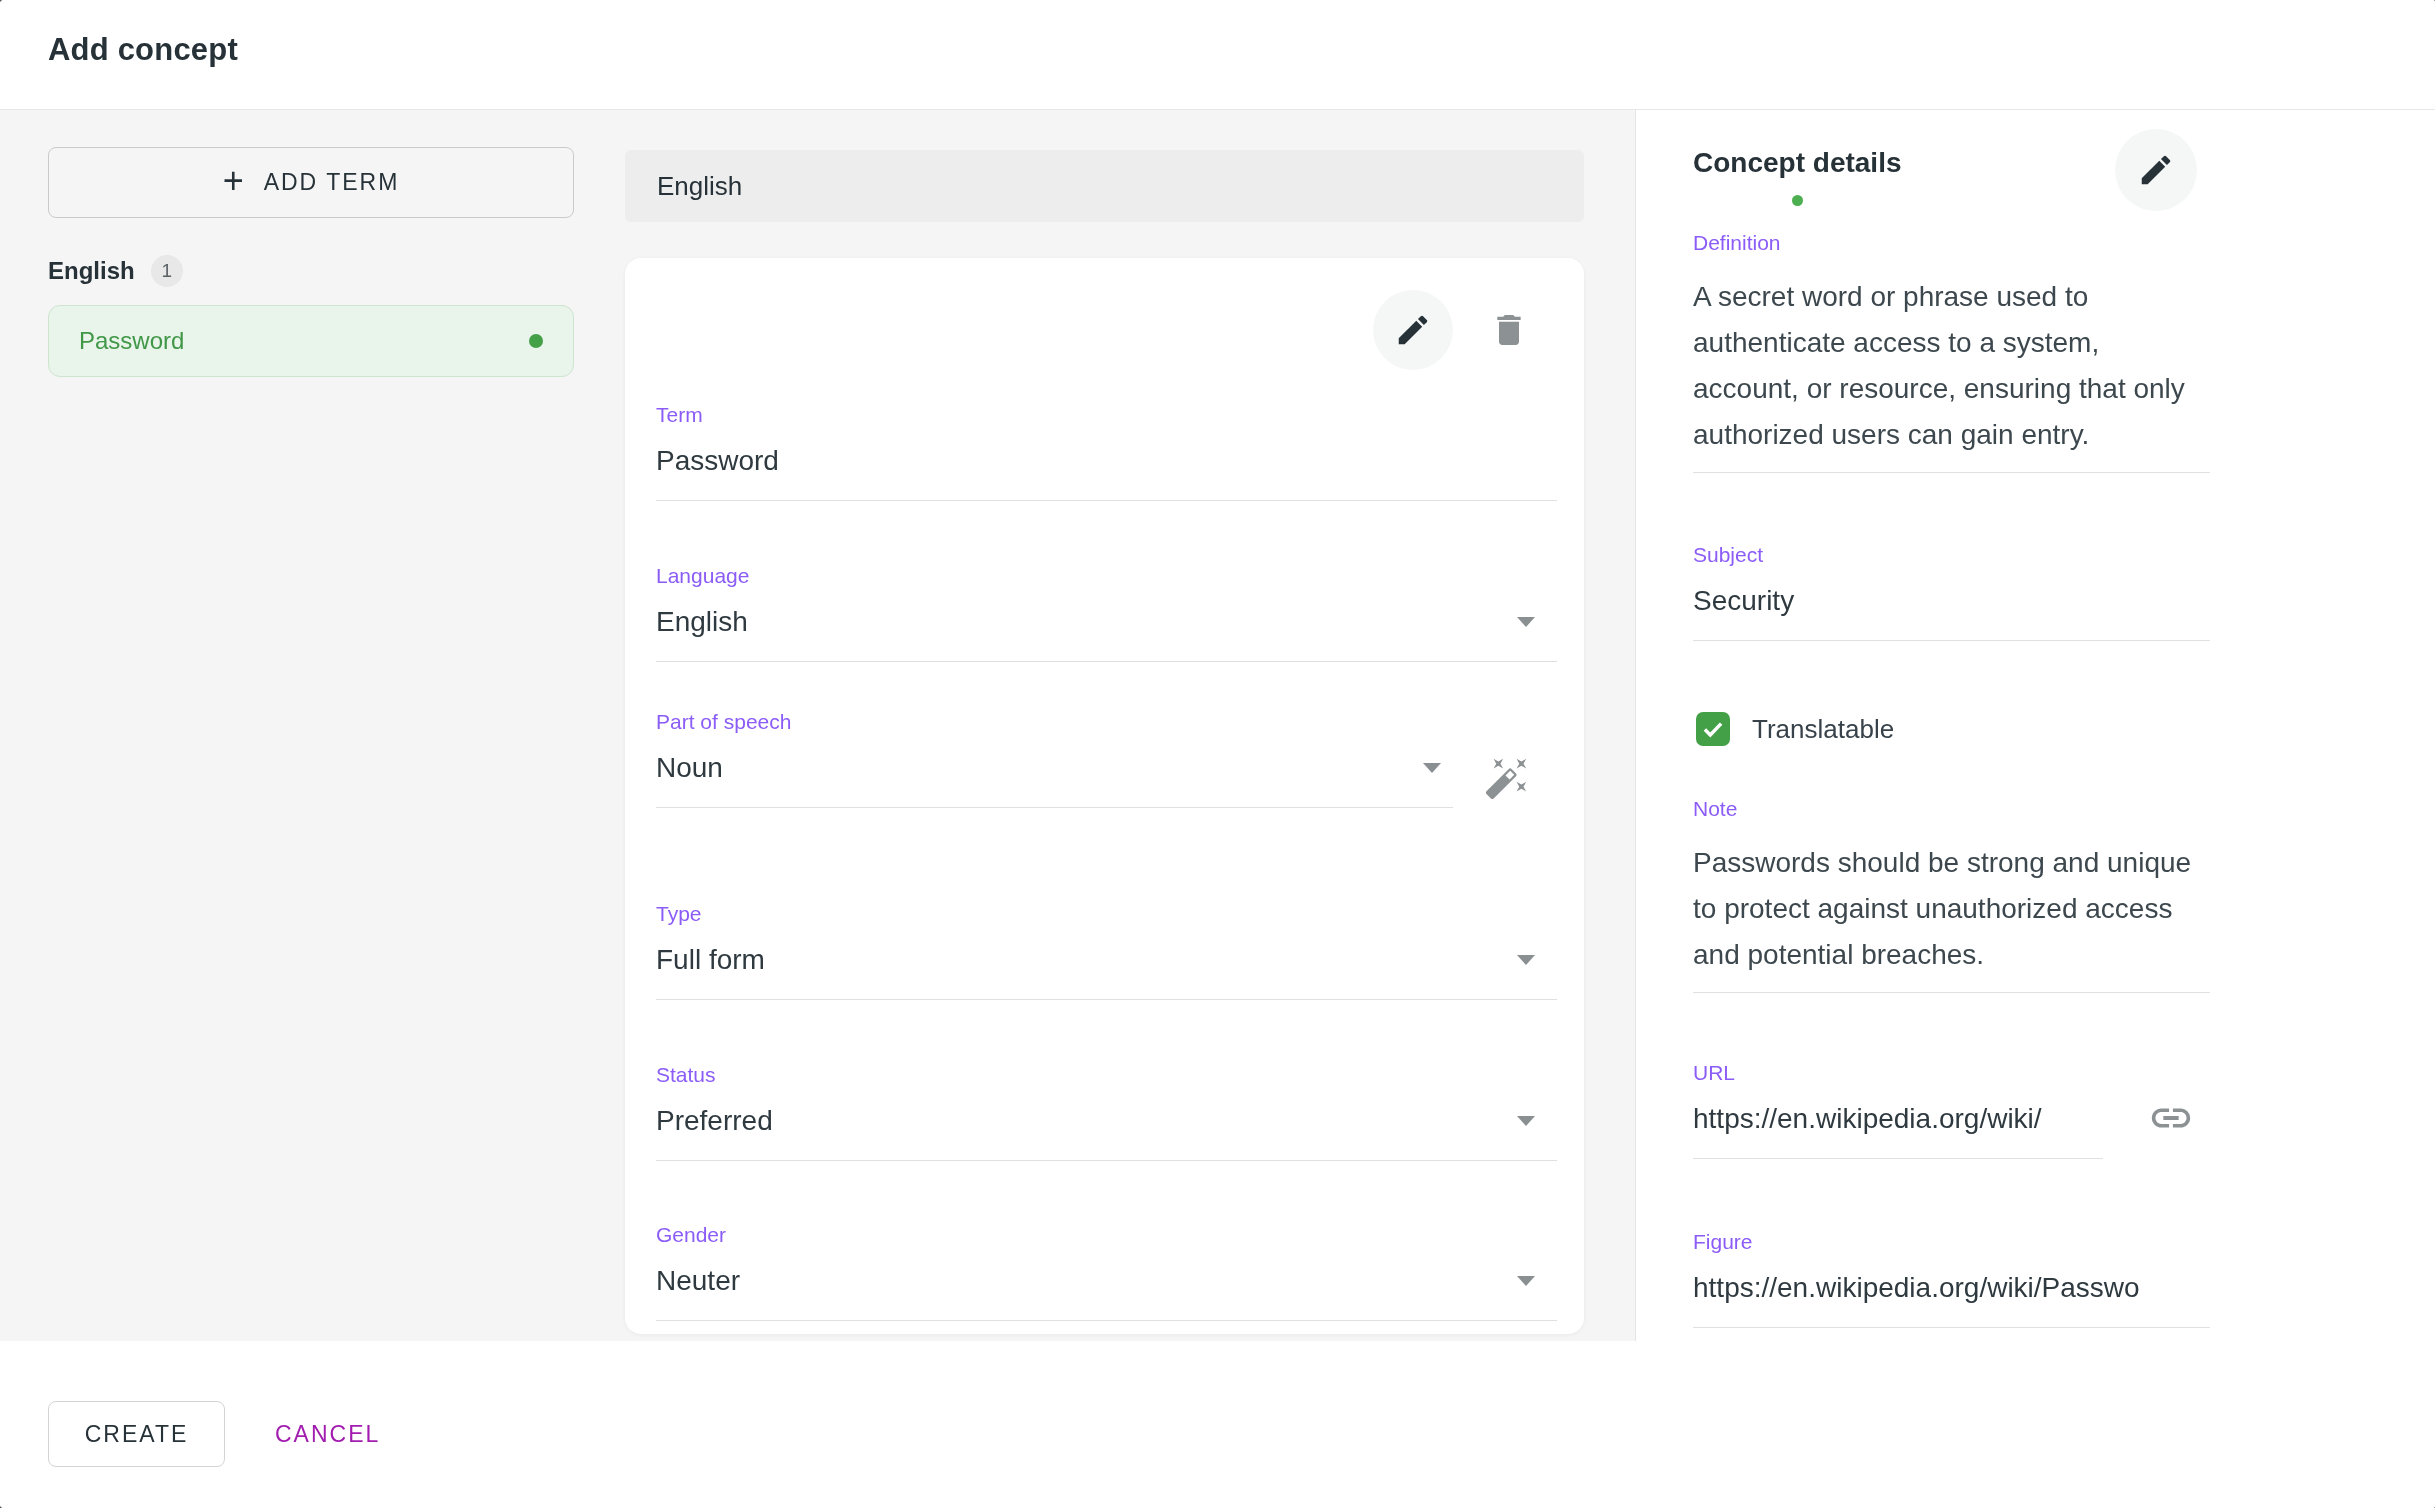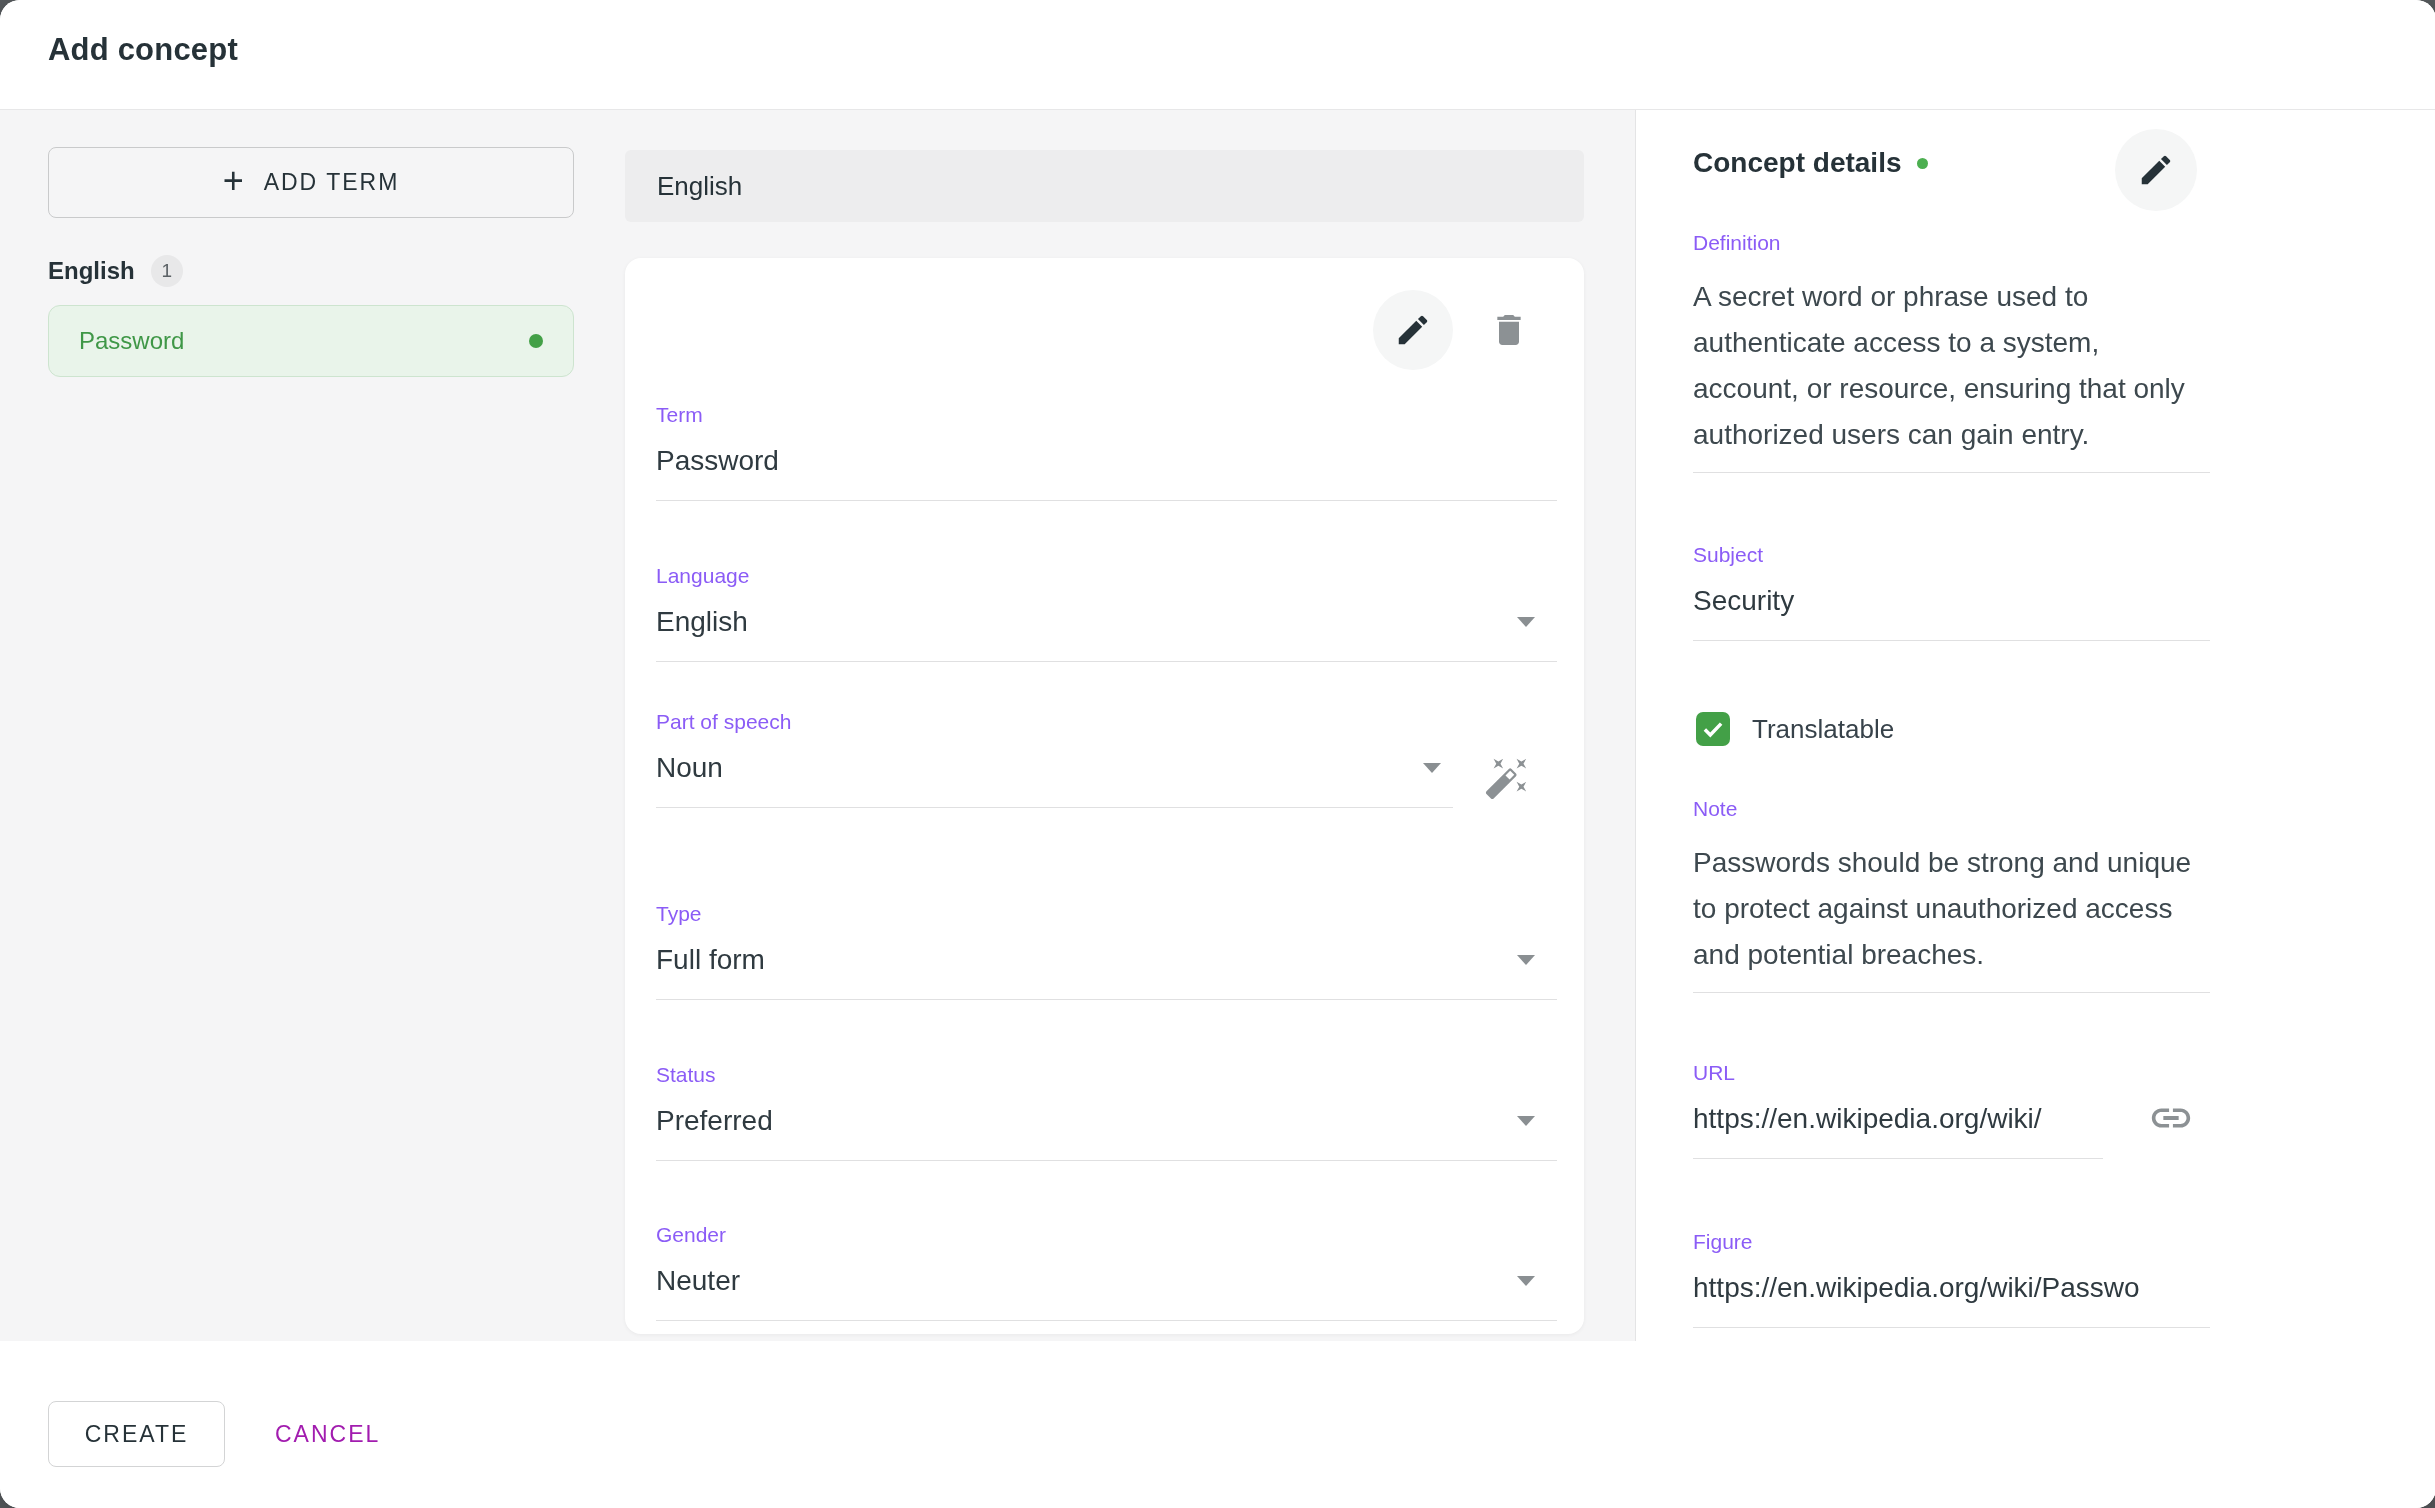--- a/index.html
+++ b/index.html
@@ -1,17 +1,17 @@
 <!DOCTYPE html>
 <html><head>
 <meta charset="utf-8">
 <style>
   html,body{margin:0;padding:0;background:#595d60;font-family:"Liberation Sans",sans-serif;}
   .stage{position:relative;width:2436px;height:1508px;overflow:hidden;}
-  .dialog{position:absolute;inset:0;background:#fff;border-radius:20px;overflow:hidden;
+  .dialog{position:absolute;inset:0;background:#fff;border-radius:4px;overflow:hidden;
           box-shadow:0 8px 40px rgba(0,0,0,.35);text-decoration:underline;}
 
   
   .dlg-header{position:absolute;top:0;left:0;right:0;height:110px;background:#fff;
               border-bottom:1px solid #e7e7e8;box-sizing:border-box;}
   .dlg-title{position:absolute;left:48px;top:32px;font-size:31px;font-weight:700;color:#263238;letter-spacing:0.2px;}
 
   
   .content{position:absolute;top:110px;left:0;right:0;bottom:167px;background:#f5f5f6;}
 
@@ -47,21 +47,21 @@
   .funderline{height:1px;background:#e0e0e1;margin-top:22px;}
   .caret{width:0;height:0;border-left:9px solid transparent;border-right:9px solid transparent;
     border-top:10px solid #8a8f92;position:absolute;}
   .select-caret{right:22px;top:54px;}
   .pos-caret{right:12px;top:54px;}
   .wand-btn{left:858px;top:496px;width:48px;height:48px;}
 
   
   .right-panel{position:absolute;top:0;bottom:0;left:1635px;right:0;background:#fff;
     border-left:1px solid #e4e4e5;box-sizing:border-box;}
-  .rp-title-row{position:absolute;left:57px;top:37px;display:flex;align-items:center;gap:16px;}
+  .rp-title-row{position:absolute;left:57px;top:37px;display:flex;align-items:center;gap:16px;flex-direction:column;}
   .rp-title{font-size:28px;font-weight:700;color:#263238;}
   .rp-dot{width:11px;height:11px;background:#4caf50;}
   .rp-edit-btn{left:479px;top:19px;width:82px;height:82px;border-radius:50%;background:#f5f6f6;}
   .rfield{position:absolute;left:57px;width:517px;}
   .rvalue-multi{font-size:28px;line-height:46px;color:#3d484e;margin-top:18px;}
   .runderline-short{height:1px;background:#e0e0e1;margin-top:14px;}
   .checkbox-row{position:absolute;left:60px;top:602px;display:flex;align-items:center;gap:22px;cursor:pointer;}
   .checkbox{width:34px;height:34px;border-radius:7px;background:#43a047;display:flex;align-items:center;justify-content:center;}
   .checkbox-label{font-size:26px;color:#37424a;}
   .url-underline{width:410px;}

